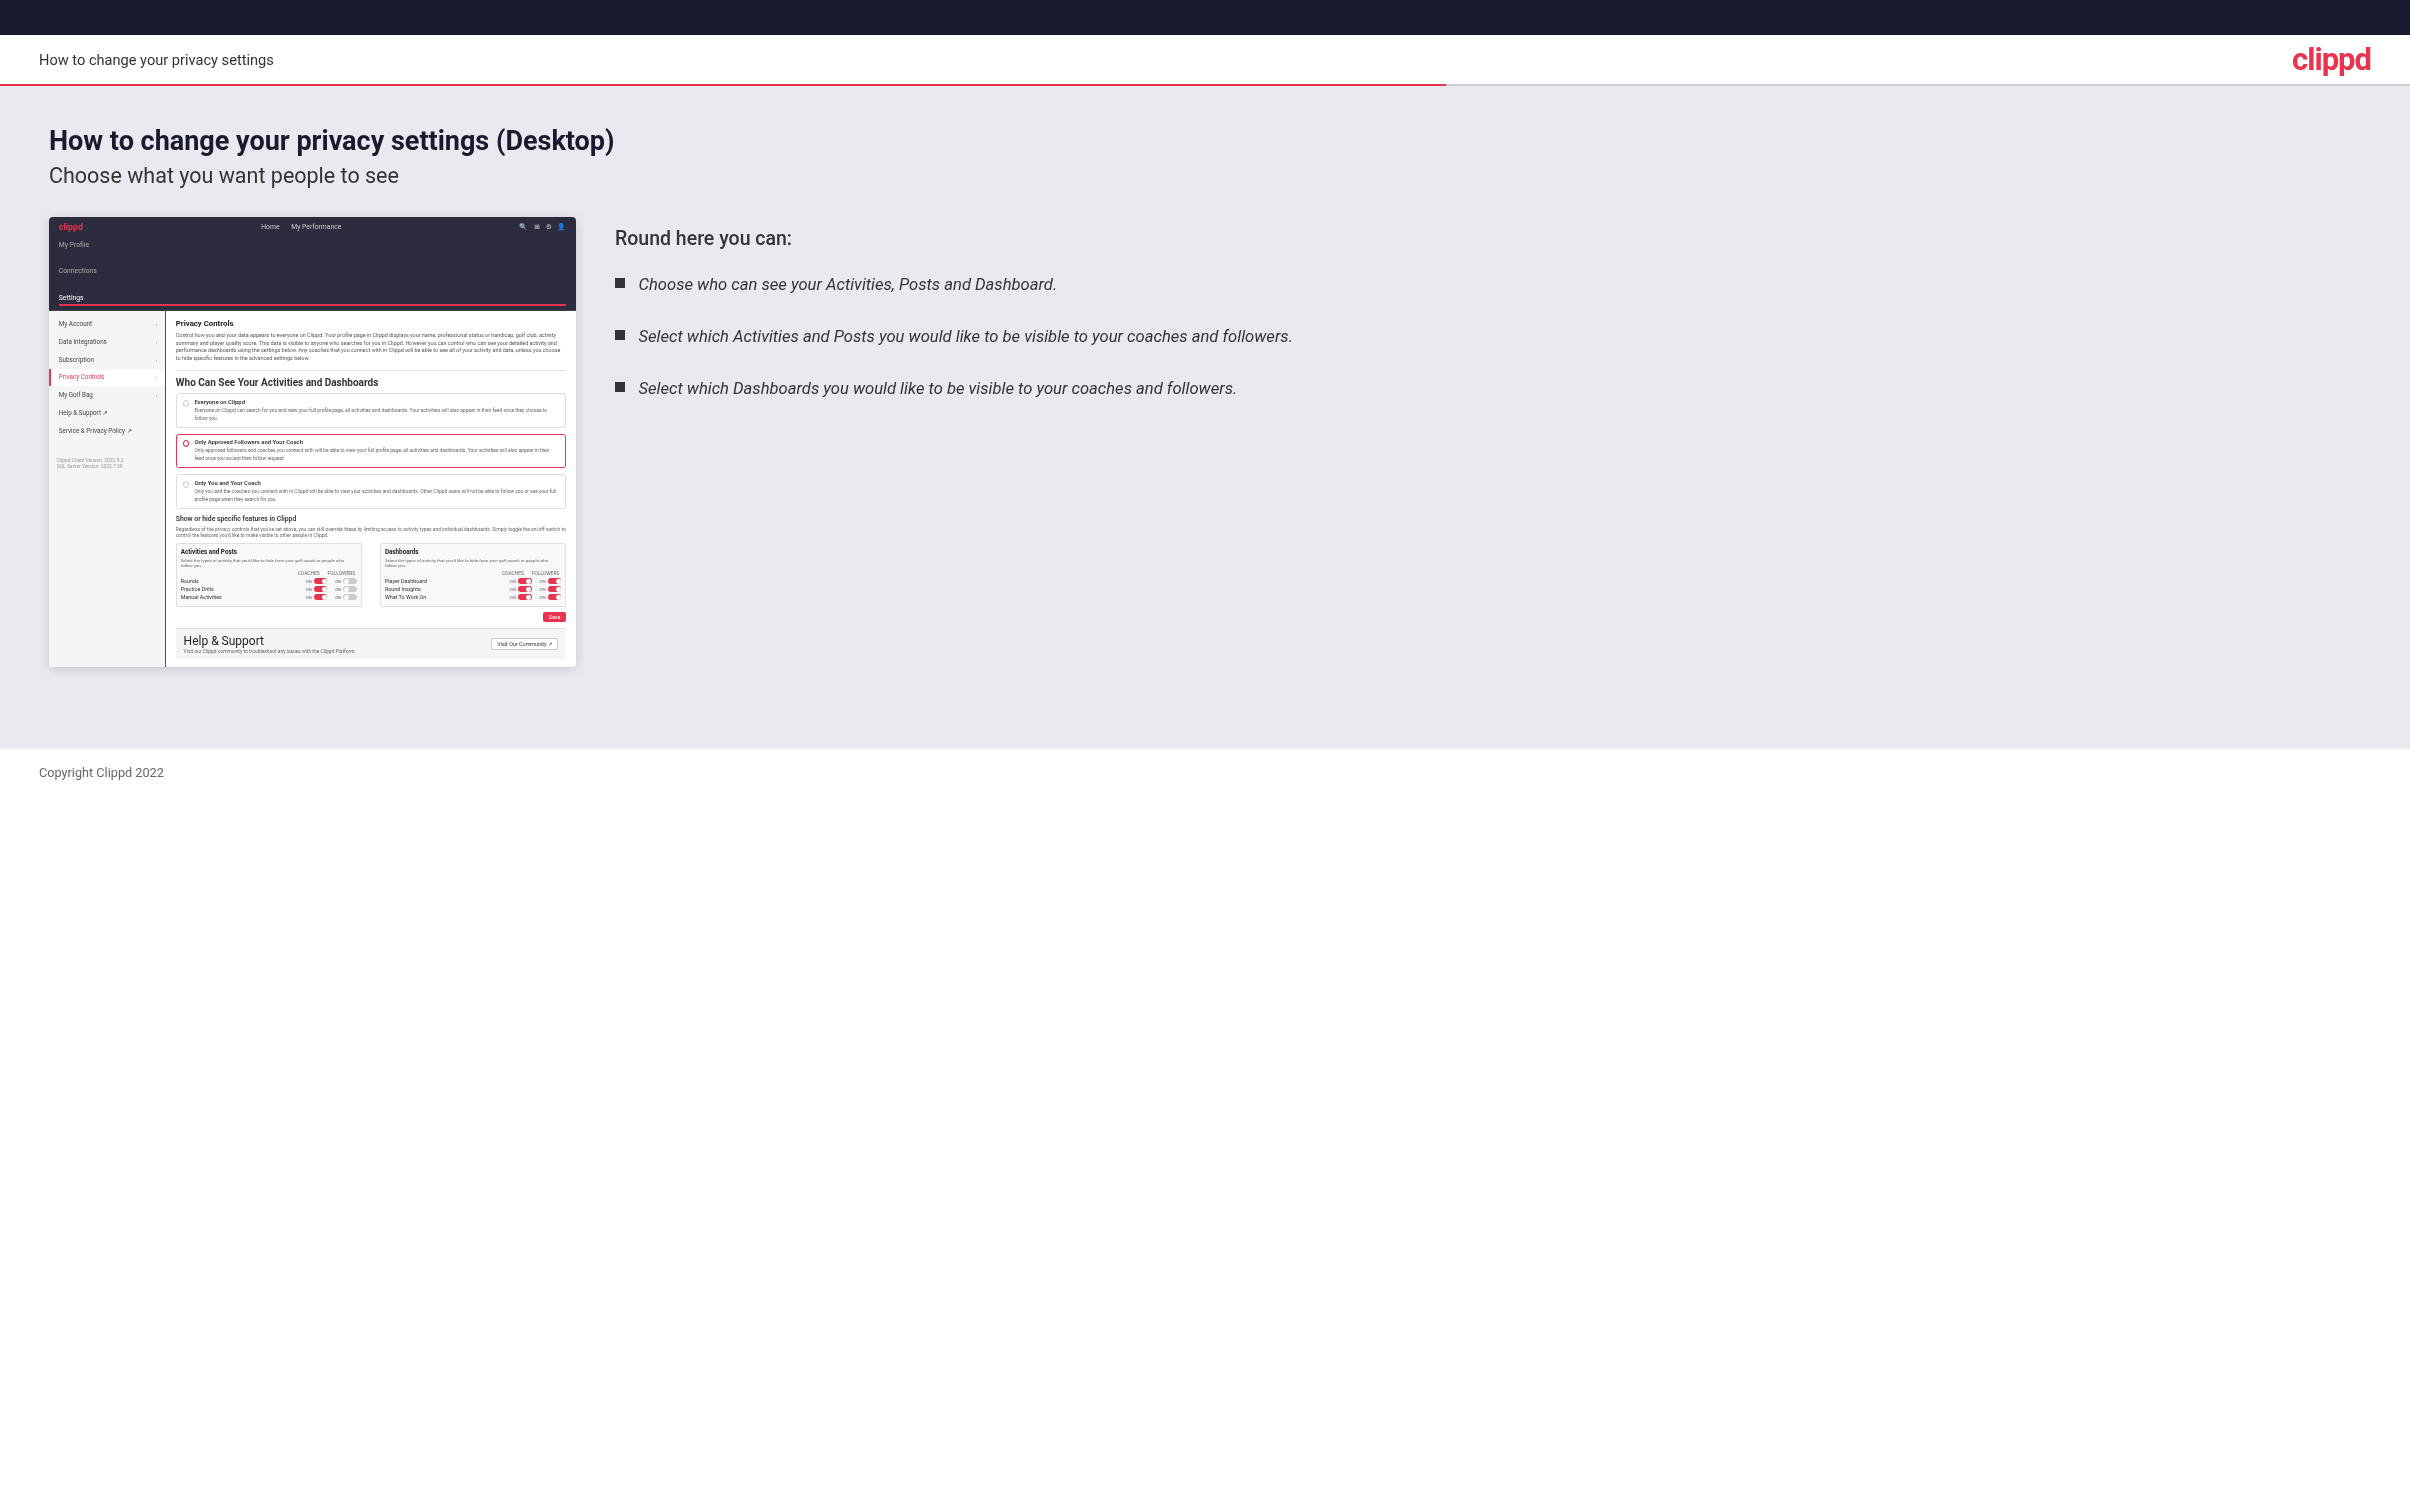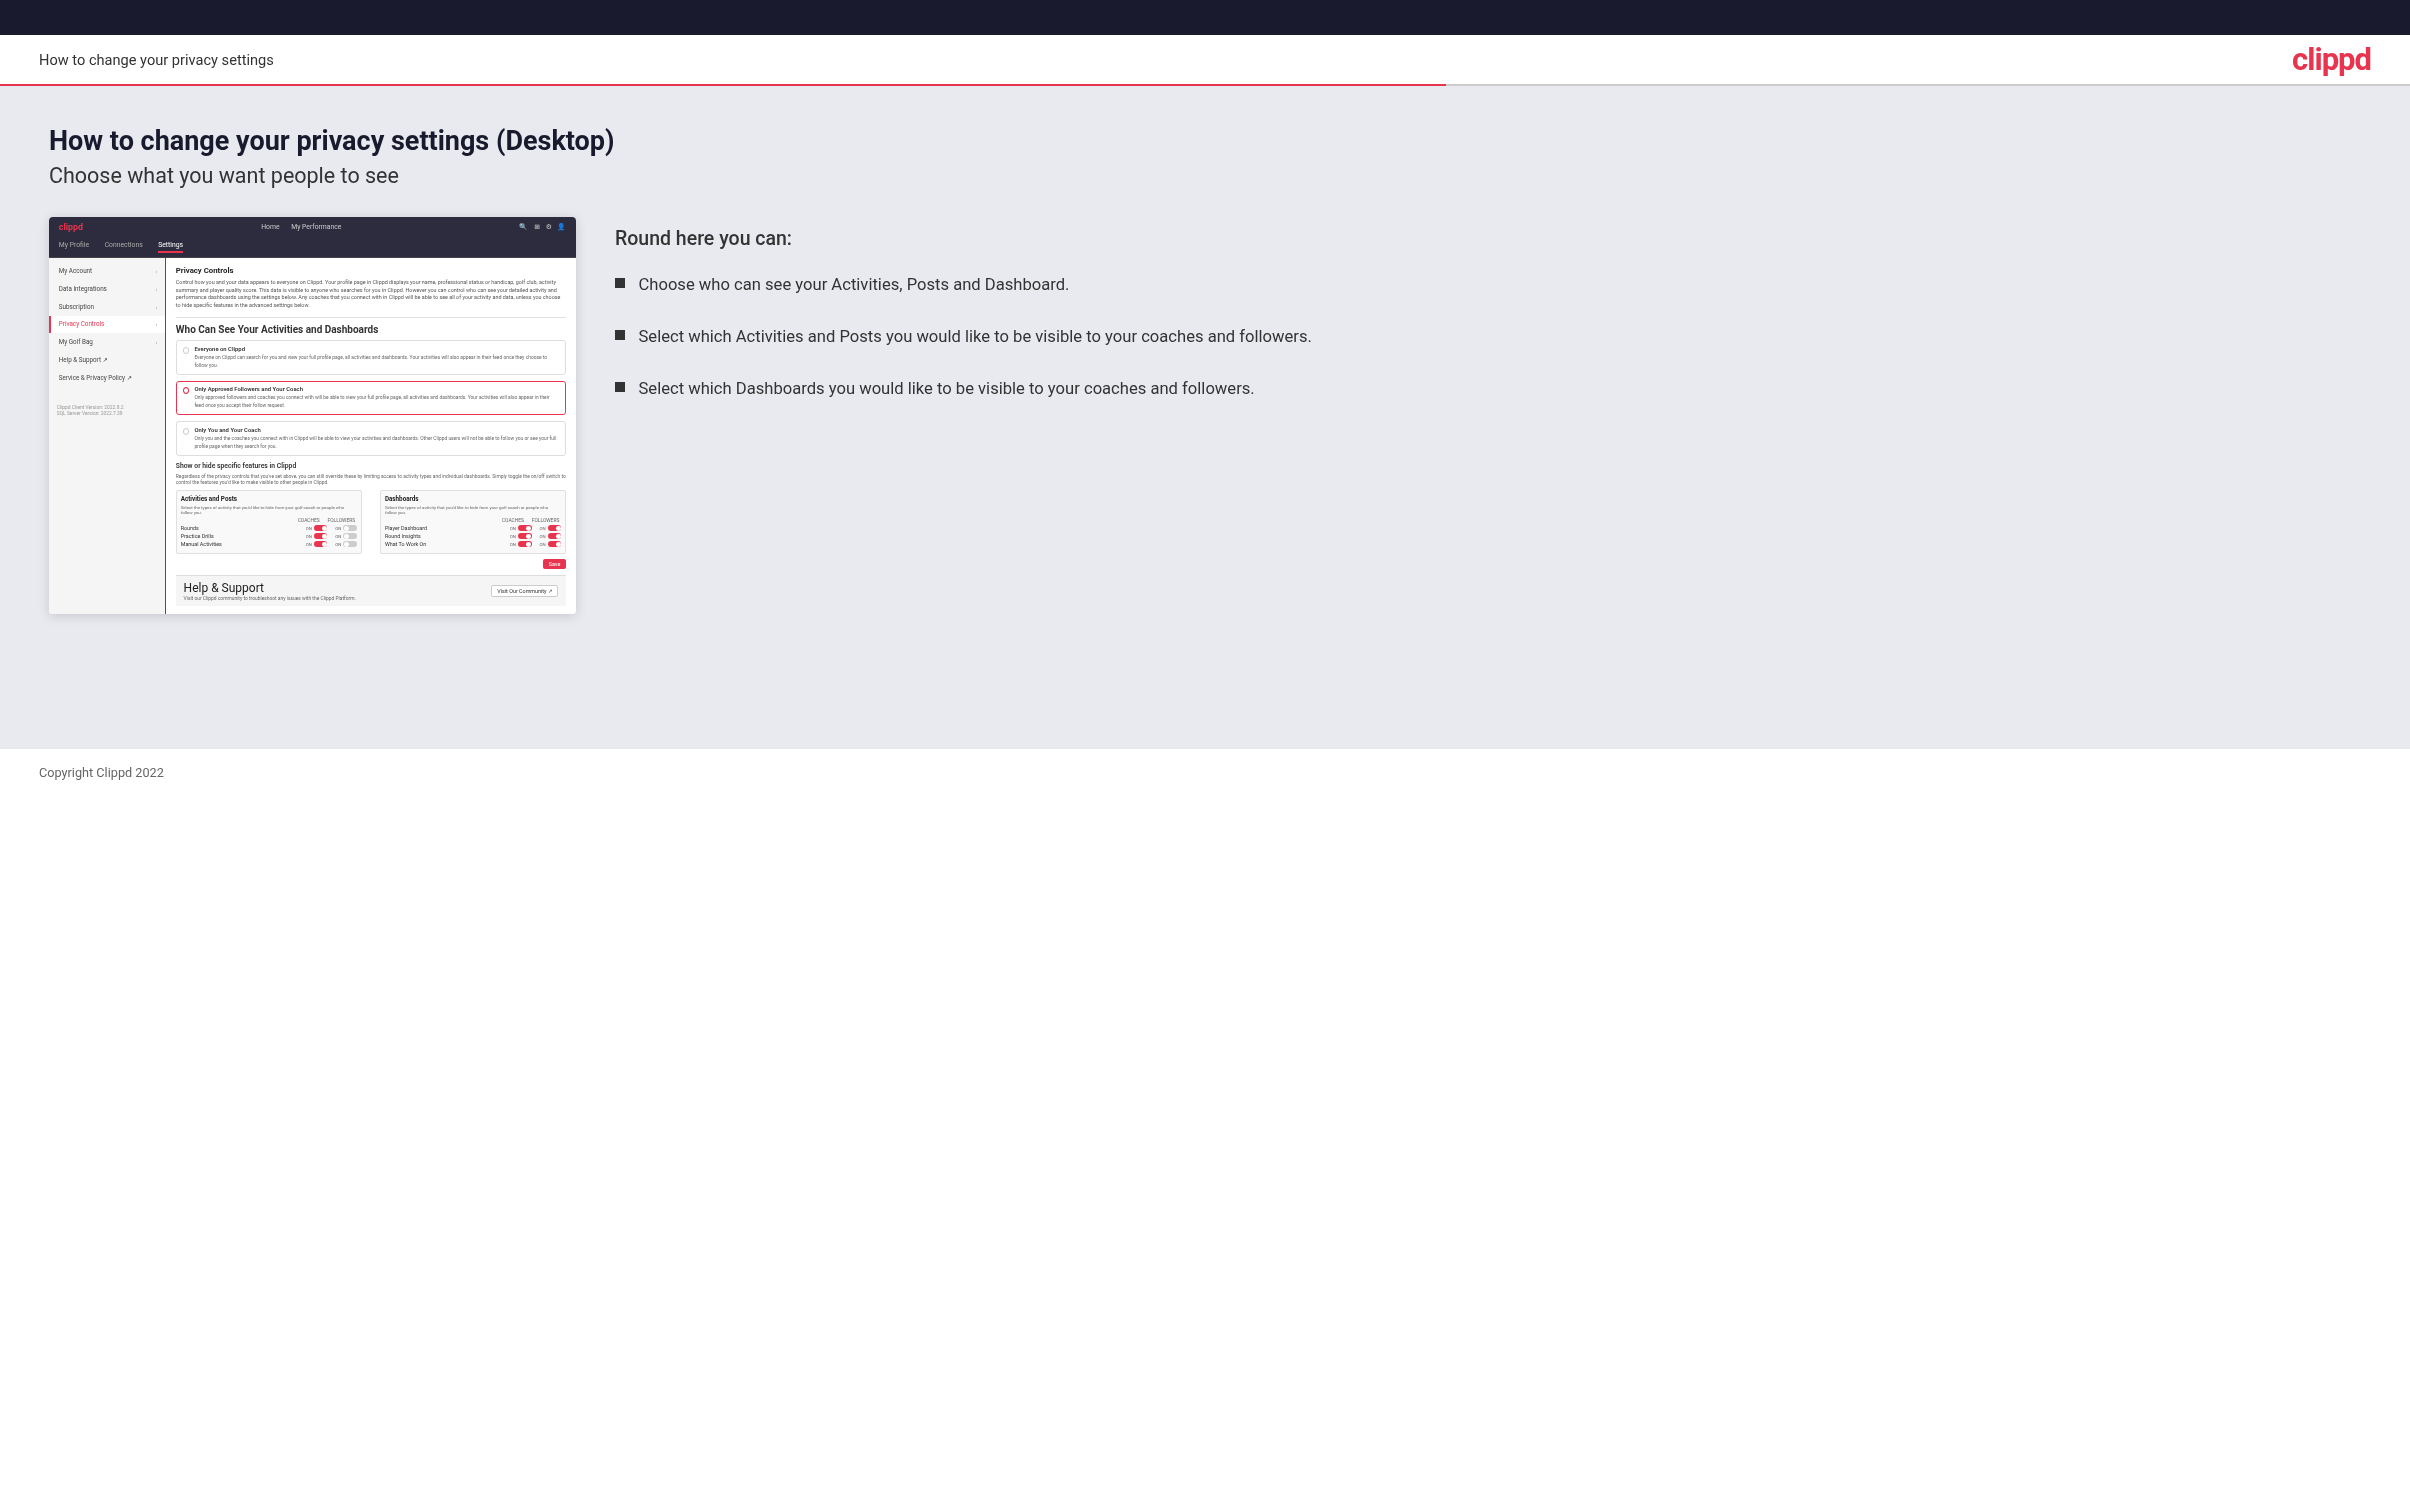--- a/index.html
+++ b/index.html
@@ -104,20 +104,21 @@
       font-size: 6.8px;
     }
 
     
     .mock-subnav {
       background: #2c2c3e;
       padding: 3.9px 9.8px;
       display: flex;
       gap: 15.6px;
       border-bottom: 1px solid #444;
+      flex-direction: column;
     }
     .mock-subnav-item {
       color: #aaa;
       font-size: 6.8px;
       padding-bottom: 2.9px;
     }
     .mock-subnav-item.active {
       color: #fff;
       border-bottom: 2px solid #e8344e;
     }
@@ -362,20 +363,21 @@
       width: 9.8px;
       height: 9.8px;
       background: #333;
       flex-shrink: 0;
       margin-top: 4.9px;
     }
     .bullet-text {
       font-size: 16.6px;
       color: #333;
       line-height: 1.5;
+      font-style: italic;
     }
 
     
     .footer {
       padding: 15.6px 39px;
       font-size: 12.7px;
       color: #666;
       background: #fff;
     }
   </style>

